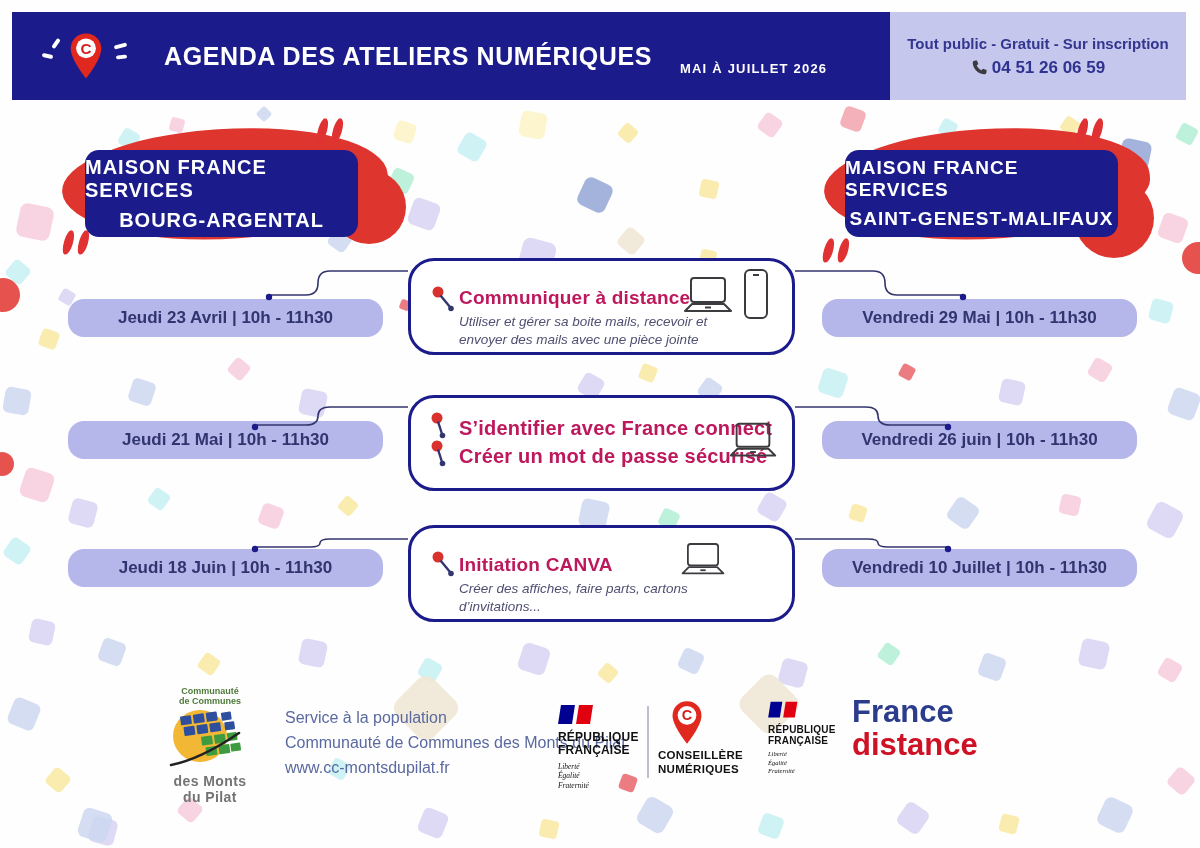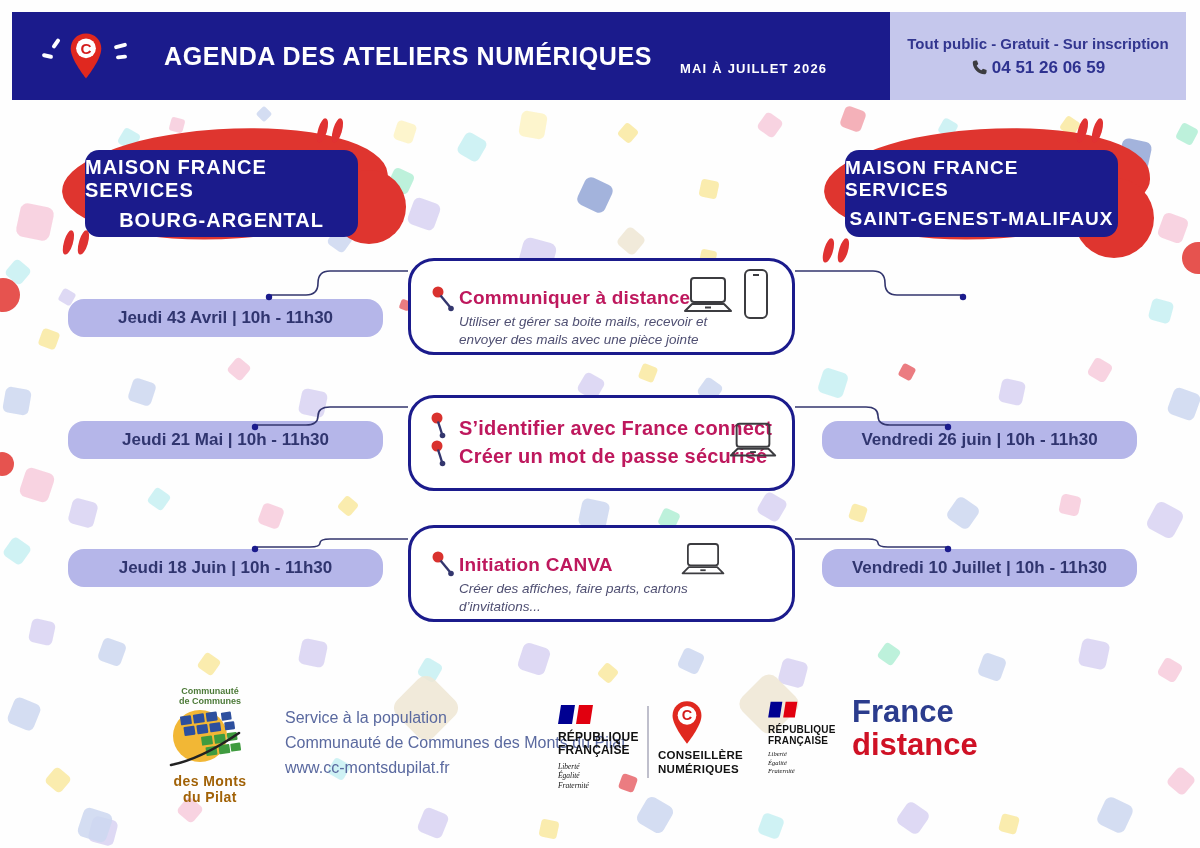--- a/index.html
+++ b/index.html
@@ -31,21 +31,21 @@
         box-sizing:border-box;z-index:4;}
   .card-title{position:absolute;color:#be185d;font-size:19px;font-weight:800;letter-spacing:.2px;}
   .card-desc{position:absolute;color:#4f4f72;font-size:13.5px;font-style:italic;line-height:1.32;}
   
   .pill{width:315px;height:38px;background:#b5b6e9;border-radius:16px;z-index:3;
         display:flex;align-items:center;justify-content:center;
         color:#30356f;font-size:17px;font-weight:600;}
   
   .cc-logo{left:160px;top:686px;width:100px;text-align:center;z-index:4;}
   .cc-top{color:#4c7a38;font-size:9px;font-weight:700;line-height:1.15;}
-  .cc-bottom{color:#a16207;font-size:14px;font-weight:800;line-height:1.15;letter-spacing:.4px;}
+  .cc-bottom{color:#737373;font-size:14px;font-weight:800;line-height:1.15;letter-spacing:.4px;}
   .service-block{left:285px;top:706px;color:#5a699f;font-size:16px;line-height:1.55;z-index:4;}
   .rf-block{z-index:4;color:#111;}
   .rf-name{font-weight:800;line-height:1.12;letter-spacing:.2px;}
   .rf-motto{font-family:"Liberation Serif","DejaVu Serif",serif;font-style:italic;line-height:1.25;}
   .divider{left:647px;top:706px;width:2px;height:72px;background:#bfbfcc;z-index:4;}
   .cn-block{left:658px;top:700px;z-index:4;}
   .cn-text{color:#111;font-size:11.5px;font-weight:800;line-height:1.2;letter-spacing:.3px;}
   .fs-block{left:852px;top:696px;line-height:1.06;z-index:4;}
   .fs-l1{color:#2b3c8d;font-size:31px;font-weight:800;}
   .fs-l2{color:#cf1125;font-size:31px;font-weight:800;}
@@ -232,21 +232,22 @@
     <svg class="abs" style="left:270px;top:14px;" width="54" height="42" viewBox="0 0 54 42">
       <rect x="10" y="3" width="34" height="24" rx="3" fill="none" stroke="#3c3c40" stroke-width="2"></rect>
       <path d="M4 36 L11 29 H43 L50 36 Z" fill="none" stroke="#3c3c40" stroke-width="2" stroke-linejoin="round"></path>
       <rect x="24" y="31.5" width="6" height="2" fill="#3c3c40"></rect>
     </svg>
     <svg class="abs" style="left:331px;top:6px;" width="28" height="54" viewBox="0 0 28 54">
       <rect x="3" y="3" width="22" height="48" rx="5" fill="none" stroke="#3c3c40" stroke-width="2"></rect>
       <line x1="11" y1="8" x2="17" y2="8" stroke="#3c3c40" stroke-width="2"></line>
     </svg>
   </div>
-  <div class="abs pill" style="left:68px;top:299px;">Jeudi 43 Avril | 10h - 11h30</div>
+  <div class="abs pill" style="left:68px;top:299px;">Jeudi 23 Avril | 10h - 11h30</div>
+  <div class="abs pill" style="left:822px;top:299px;">Vendredi 29 Mai | 10h - 11h30</div>
 
   <div class="abs card" style="top:395px;height:96px;">
     <svg class="abs" style="left:18px;top:14px;" width="27" height="30" viewBox="0 0 27 30">
       <circle cx="8" cy="6" r="5.5" fill="#d9322e"></circle>
       <line x1="9" y1="9.5" x2="13" y2="22" stroke="#33366e" stroke-width="2.4"></line>
       <circle cx="13.5" cy="23.5" r="2.8" fill="#33366e"></circle>
     </svg>
     <svg class="abs" style="left:18px;top:42px;" width="27" height="30" viewBox="0 0 27 30">
       <circle cx="8" cy="6" r="5.5" fill="#d9322e"></circle>
       <line x1="9" y1="9.5" x2="13" y2="22" stroke="#33366e" stroke-width="2.4"></line>

